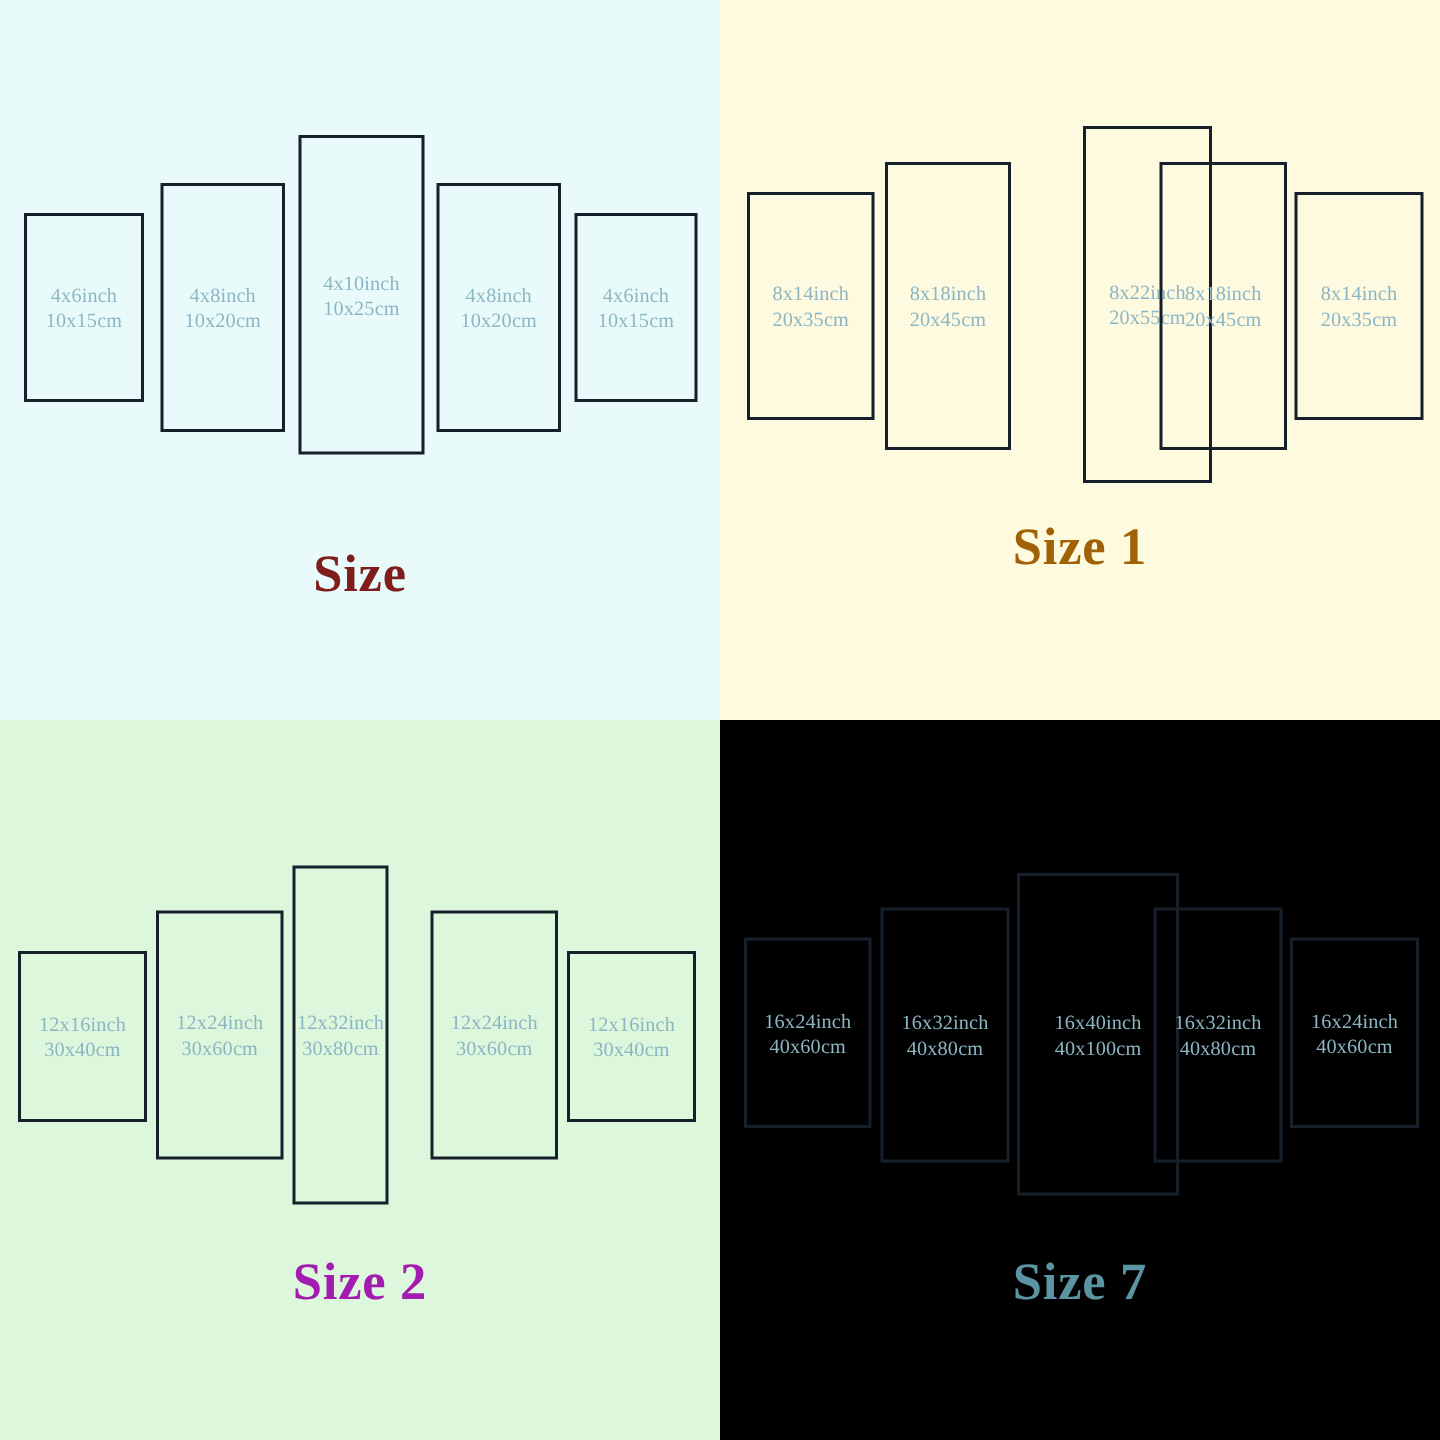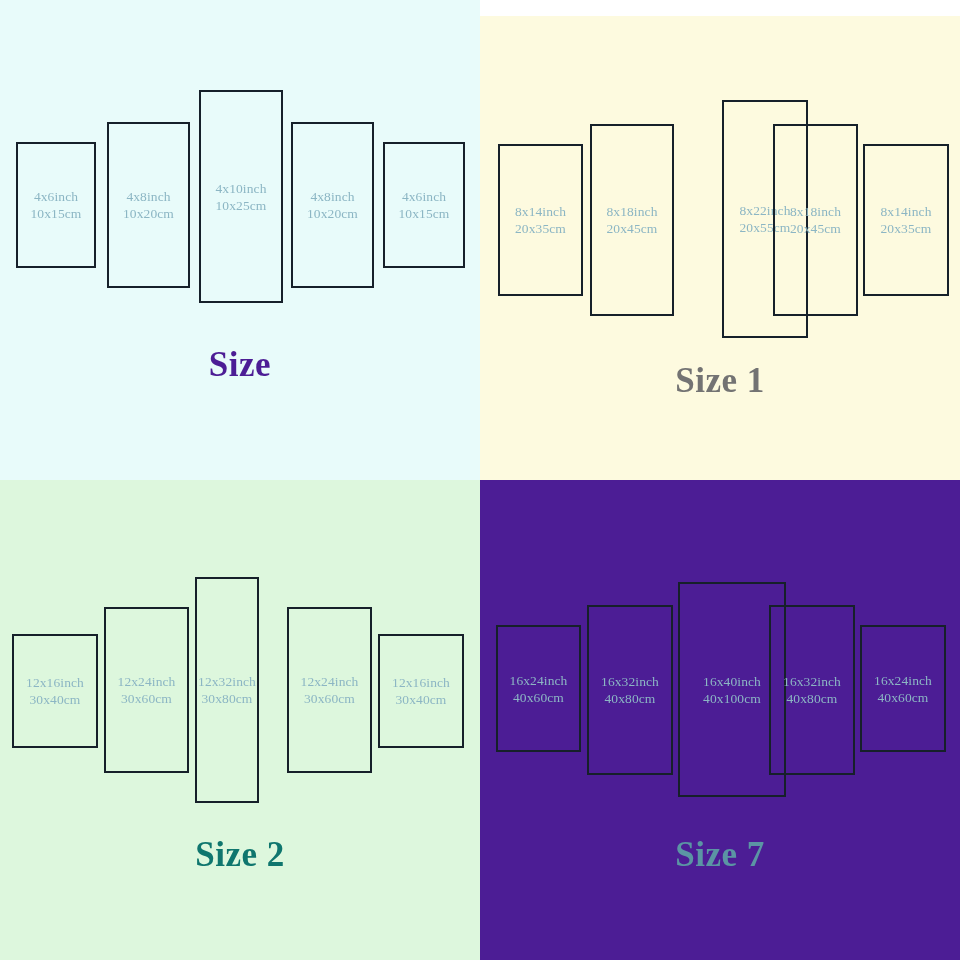--- a/index.html
+++ b/index.html
@@ -14,21 +14,21 @@
     overflow: hidden;
     font-family: "Liberation Sans", sans-serif;
   }
   .quadrant {
     position: absolute;
     width: 480px;
     height: 480px;
     overflow: hidden;
   }
   #q0 { left: 0;   top: 0;   }
-  #q1 { left: 480px; top: 16px; }
+  #q1 { left: 480px; top: 0; }
   #q2 { left: 0;   top: 480px; }
   #q3 { left: 480px; top: 480px; }
 
   .panels {
     position: absolute;
     left: 0;
     top: 0;
     width: 480px;
     height: 480px;
   }
@@ -81,66 +81,66 @@
         <div class="panel" style="left: 199px; top: 90px; width: 84px; height: 213px; border-color: rgb(22, 32, 42);">
           <div class="panel-label" style="color: rgb(140, 182, 196);"><span>4x10inch</span><span class="l2">10x25cm</span></div>
         </div>
         <div class="panel" style="left: 291px; top: 122px; width: 83px; height: 166px; border-color: rgb(22, 32, 42);">
           <div class="panel-label" style="color: rgb(140, 182, 196);"><span>4x8inch</span><span class="l2">10x20cm</span></div>
         </div>
         <div class="panel" style="left: 383px; top: 142px; width: 82px; height: 126px; border-color: rgb(22, 32, 42);">
           <div class="panel-label" style="color: rgb(140, 182, 196);"><span>4x6inch</span><span class="l2">10x15cm</span></div>
         </div>
       </div>
-    <div class="quad-title" style="top: 345px; color: #4c1d95;">Size</div>
+    <div class="quad-title" style="top: 363px; color: #7f1d1d;">Size</div>
   </div>
 
   <div class="quadrant" id="q1" style="background: rgb(253, 250, 223);">
     <div class="panels">
         <div class="panel" style="left: 18px; top: 128px; width: 85px; height: 152px; border-color: rgb(22, 32, 42);">
           <div class="panel-label" style="color: rgb(140, 182, 196);"><span>8x14inch</span><span class="l2">20x35cm</span></div>
         </div>
         <div class="panel" style="left: 110px; top: 108px; width: 84px; height: 192px; border-color: rgb(22, 32, 42);">
           <div class="panel-label" style="color: rgb(140, 182, 196);"><span>8x18inch</span><span class="l2">20x45cm</span></div>
         </div>
         <div class="panel" style="left: 201px; top: 84px; width: 86px; height: 238px; border-color: rgb(22, 32, 42); margin-left: 41px;">
           <div class="panel-label" style="color: rgb(140, 182, 196);"><span>8x22inch</span><span class="l2">20x55cm</span></div>
         </div>
         <div class="panel" style="left: 293px; top: 108px; width: 85px; height: 192px; border-color: rgb(22, 32, 42);">
           <div class="panel-label" style="color: rgb(140, 182, 196);"><span>8x18inch</span><span class="l2">20x45cm</span></div>
         </div>
         <div class="panel" style="left: 383px; top: 128px; width: 86px; height: 152px; border-color: rgb(22, 32, 42);">
           <div class="panel-label" style="color: rgb(140, 182, 196);"><span>8x14inch</span><span class="l2">20x35cm</span></div>
         </div>
       </div>
-    <div class="quad-title" style="top: 345px; color: #737373;">Size 1</div>
+    <div class="quad-title" style="top: 345px; color: #a16207;">Size 1</div>
   </div>
 
   <div class="quadrant" id="q2" style="background: rgb(221, 247, 221);">
     <div class="panels">
         <div class="panel" style="left: 12px; top: 154px; width: 86px; height: 114px; border-color: rgb(22, 32, 42);">
           <div class="panel-label" style="color: rgb(140, 182, 196);"><span>12x16inch</span><span class="l2">30x40cm</span></div>
         </div>
         <div class="panel" style="left: 104px; top: 127px; width: 85px; height: 166px; border-color: rgb(22, 32, 42);">
           <div class="panel-label" style="color: rgb(140, 182, 196);"><span>12x24inch</span><span class="l2">30x60cm</span></div>
         </div>
         <div class="panel" style="left: 195px; top: 97px; width: 64px; height: 226px; border-color: rgb(22, 32, 42);">
           <div class="panel-label" style="color: rgb(140, 182, 196);"><span>12x32inch</span><span class="l2">30x80cm</span></div>
         </div>
         <div class="panel" style="left: 287px; top: 127px; width: 85px; height: 166px; border-color: rgb(22, 32, 42);">
           <div class="panel-label" style="color: rgb(140, 182, 196);"><span>12x24inch</span><span class="l2">30x60cm</span></div>
         </div>
         <div class="panel" style="left: 378px; top: 154px; width: 86px; height: 114px; border-color: rgb(22, 32, 42);">
           <div class="panel-label" style="color: rgb(140, 182, 196);"><span>12x16inch</span><span class="l2">30x40cm</span></div>
         </div>
       </div>
-    <div class="quad-title" style="top: 355px; color: #0f766e;">Size 2</div>
+    <div class="quad-title" style="top: 355px; color: #a21caf;">Size 2</div>
   </div>
 
-  <div class="quadrant" id="q3" style="background: #4c1d95;">
+  <div class="quadrant" id="q3" style="background: #000000;">
     <div class="panels">
         <div class="panel" style="left: 16px; top: 145px; width: 85px; height: 127px; border-color: rgb(22, 32, 42);">
           <div class="panel-label" style="color: rgb(140, 182, 196);"><span>16x24inch</span><span class="l2">40x60cm</span></div>
         </div>
         <div class="panel" style="left: 107px; top: 125px; width: 86px; height: 170px; border-color: rgb(22, 32, 42);">
           <div class="panel-label" style="color: rgb(140, 182, 196);"><span>16x32inch</span><span class="l2">40x80cm</span></div>
         </div>
         <div class="panel" style="left: 198px; top: 102px; width: 108px; height: 215px; border-color: rgb(22, 32, 42);">
           <div class="panel-label" style="color: rgb(140, 182, 196);"><span>16x40inch</span><span class="l2">40x100cm</span></div>
         </div>

